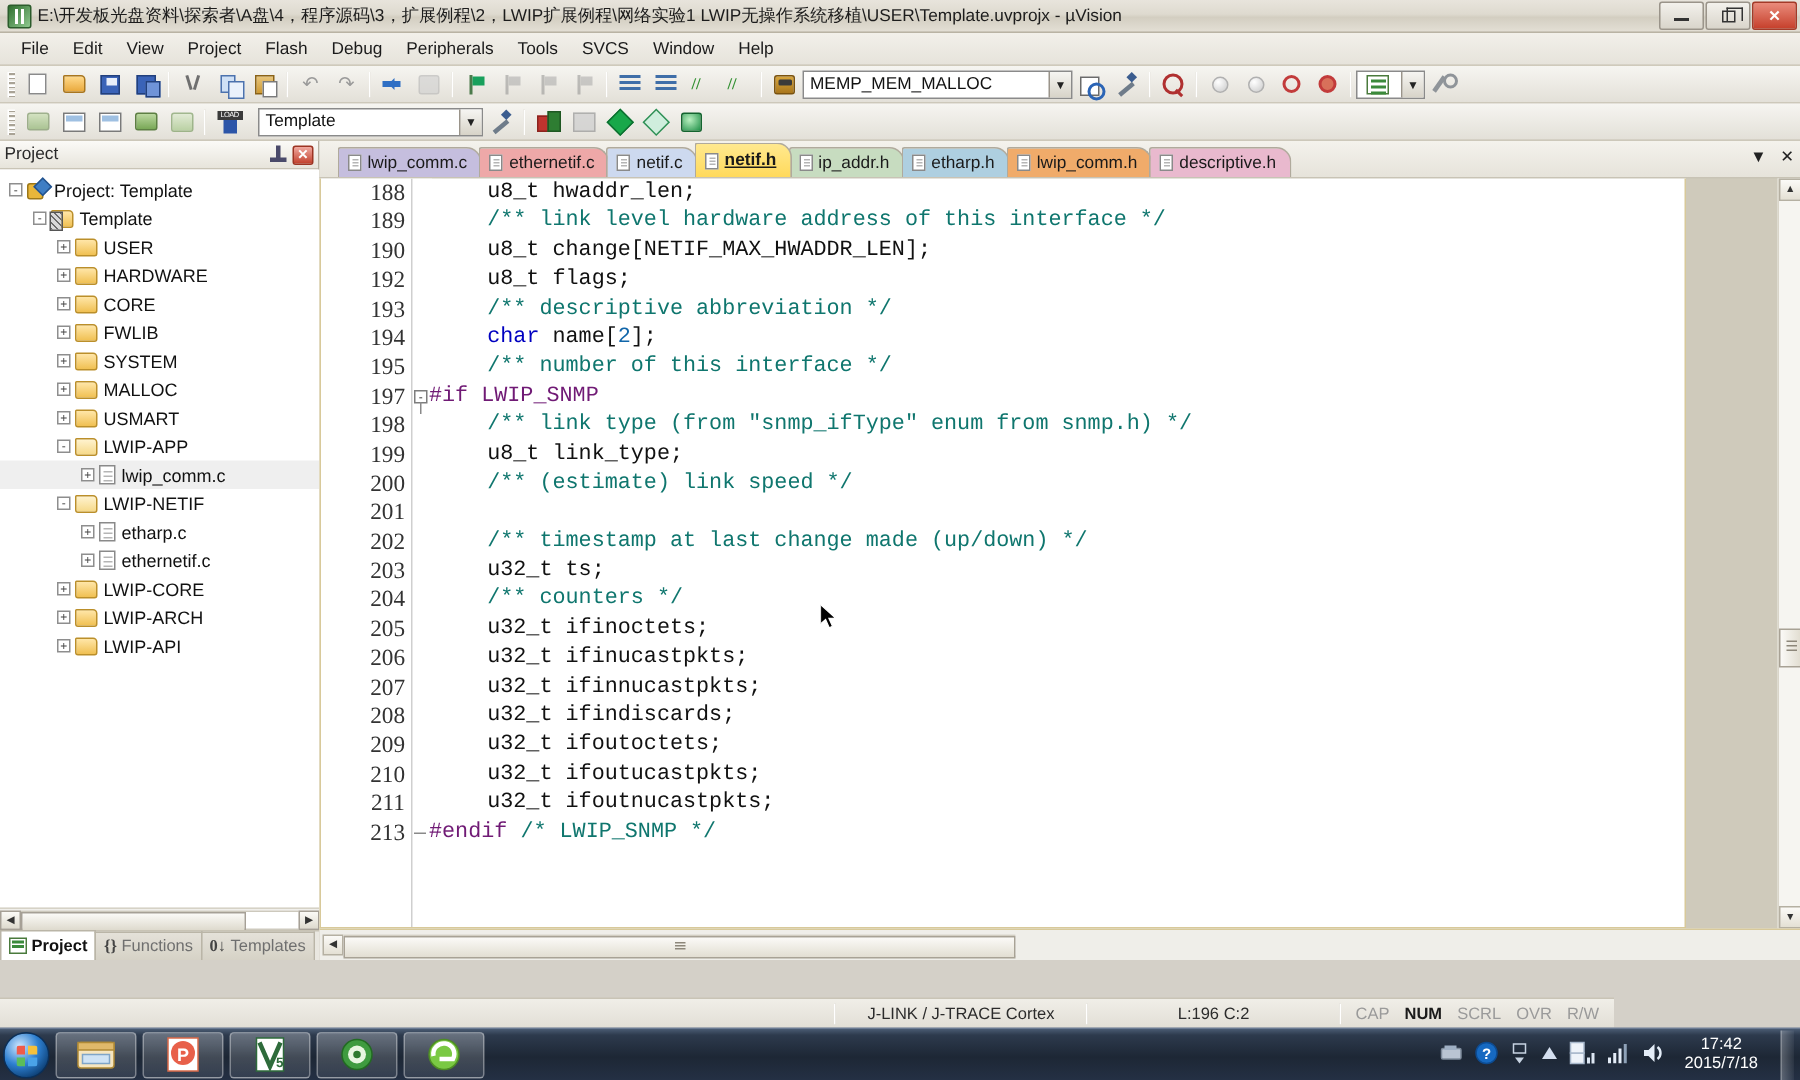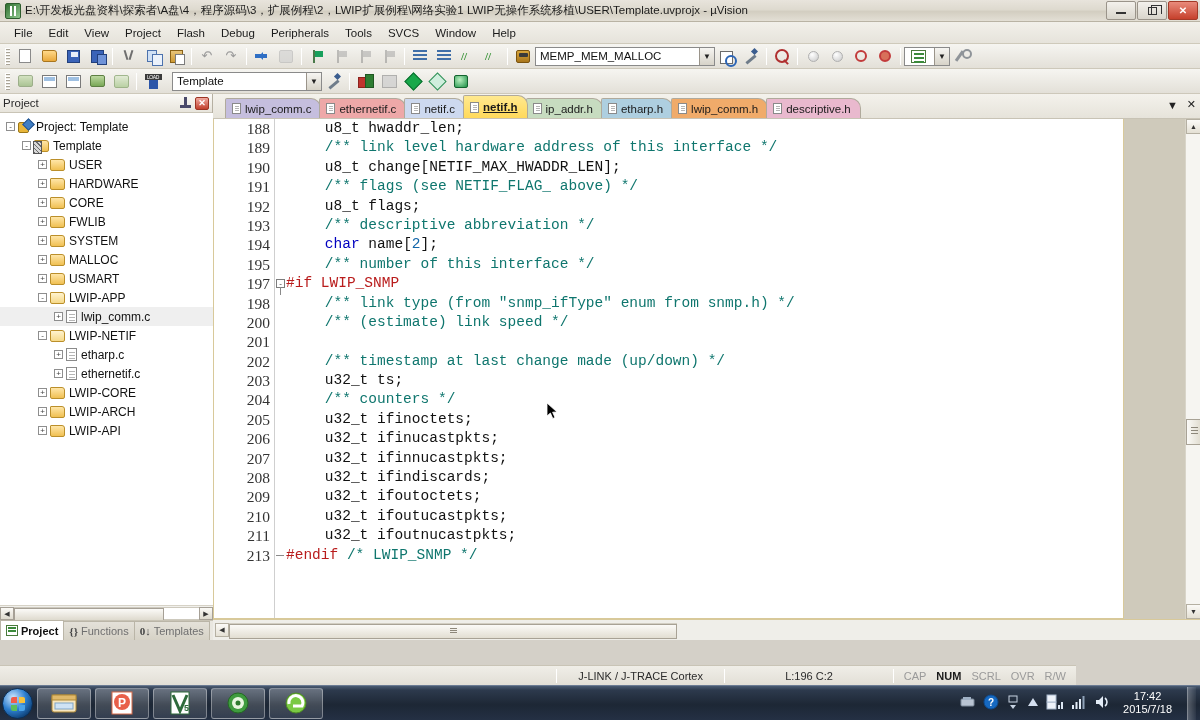--- a/index.html
+++ b/index.html
@@ -245,21 +245,21 @@
   .codelines { position:absolute; left:0; top:0; right:0; top:0; }
   .cl { height:19.4px; line-height:19.4px; position:relative; white-space:pre;
      font-family:"Liberation Mono","DejaVu Sans Mono",monospace; font-size:14.5px; }
   .cl .lnum { position:absolute; left:0; width:56px; text-align:right; color:#333;
      font-family:"Liberation Serif","DejaVu Serif",serif; font-size:15.5px; }
   .cl .ctext { position:absolute; left:76px; color:#111; }
   .cl.cur { background:#eaf7ee; }
   .kw { color:#0000c0; }
   .cmt { color:#0f766e; }
   .num { color:#1166aa; }
-  .pp  { color:#b91c1c; }
+  .pp  { color:#701a75; }
   .sel { background:#3f9ae8; color:#fff; }
   .foldbox {
     position:absolute; left:62px; top:5px; width:9px;height:9px;border:1px solid #7d7d7d;background:#fff;
     font-size:8px;line-height:7px;text-align:center;color:#333;font-family:"Liberation Sans",sans-serif;
   }
   .foldline { position:absolute; left:66px; top:0; width:1px; height:19px; background:#8a8a8a;}
   .foldend { position:absolute; left:62px; top:9px; width:8px;height:1px;background:#8a8a8a;}
   .cursor-arrow { position:absolute; left:333px; top:284px; width:12px; height:18px; z-index:20;}
 
   .vscroll {
@@ -671,27 +671,27 @@
       <span>✕</span>
     </div>
 
     <div class="codearea">
       <div class="gutter"></div>
       <div class="foldcol"></div>
       <div class="codelines" id="codelines">
           <div class="cl"><span class="lnum">188</span><span class="ctext">    u8_t hwaddr_len;</span></div>
           <div class="cl"><span class="lnum">189</span><span class="ctext"><span class="cmt">    /** link level hardware address of this interface */</span></span></div>
           <div class="cl"><span class="lnum">190</span><span class="ctext">    u8_t change[NETIF_MAX_HWADDR_LEN];</span></div>
-          <div class="cl"><span class="lnum">191</span><span class="ctext"><span class="cmt">    /** flags (see NETIF_FLAG_ above) */</span></span></div>
           <div class="cl"><span class="lnum">192</span><span class="ctext">    u8_t flags;</span></div>
           <div class="cl"><span class="lnum">193</span><span class="ctext"><span class="cmt">    /** descriptive abbreviation */</span></span></div>
           <div class="cl"><span class="lnum">194</span><span class="ctext">    <span class="kw">char</span> name[<span class="num">2</span>];</span></div>
           <div class="cl"><span class="lnum">195</span><span class="ctext"><span class="cmt">    /** number of this interface */</span></span></div>
           <div class="cl"><span class="lnum">197</span><span class="foldbox">-</span><span class="foldline" style="top: 13px; height: 8px;"></span><span class="ctext" style="left: 72px;"><span class="pp">#if LWIP_SNMP</span></span></div>
           <div class="cl"><span class="lnum">198</span><span class="ctext"><span class="cmt">    /** link type (from "snmp_ifType" enum from snmp.h) */</span></span></div>
+          <div class="cl"><span class="lnum">199</span><span class="ctext">    u8_t link_type;</span></div>
           <div class="cl"><span class="lnum">200</span><span class="ctext"><span class="cmt">    /** (estimate) link speed */</span></span></div>
           <div class="cl"><span class="lnum">201</span></div>
           <div class="cl"><span class="lnum">202</span><span class="ctext"><span class="cmt">    /** timestamp at last change made (up/down) */</span></span></div>
           <div class="cl"><span class="lnum">203</span><span class="ctext">    u32_t ts;</span></div>
           <div class="cl"><span class="lnum">204</span><span class="ctext"><span class="cmt">    /** counters */</span></span></div>
           <div class="cl"><span class="lnum">205</span><span class="ctext">    u32_t ifinoctets;</span></div>
           <div class="cl"><span class="lnum">206</span><span class="ctext">    u32_t ifinucastpkts;</span></div>
           <div class="cl"><span class="lnum">207</span><span class="ctext">    u32_t ifinnucastpkts;</span></div>
           <div class="cl"><span class="lnum">208</span><span class="ctext">    u32_t ifindiscards;</span></div>
           <div class="cl"><span class="lnum">209</span><span class="ctext">    u32_t ifoutoctets;</span></div>

